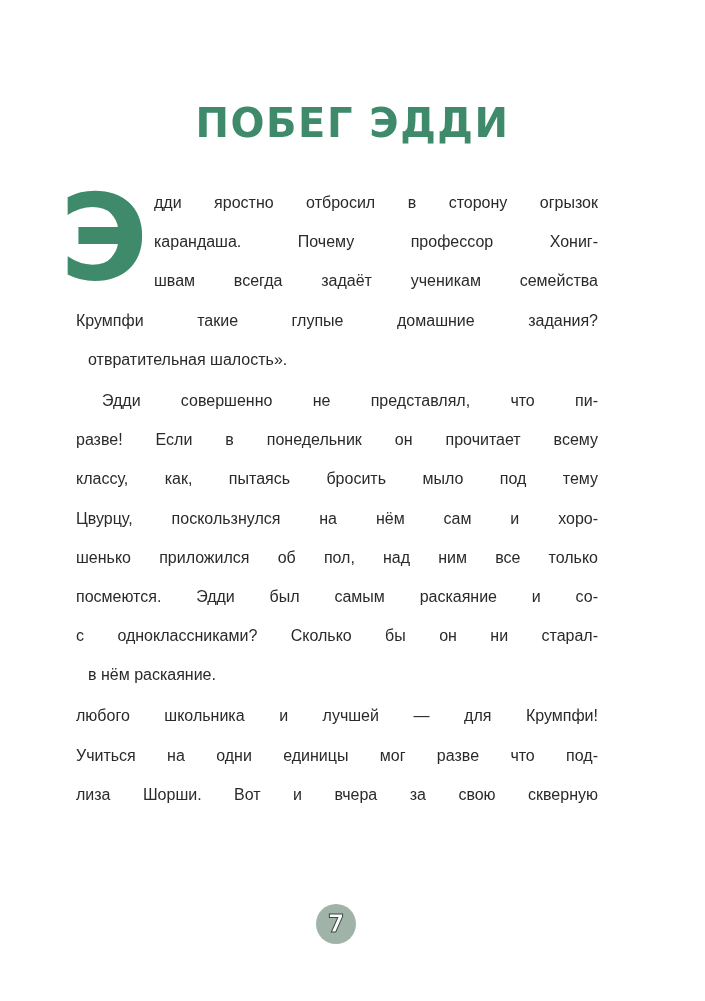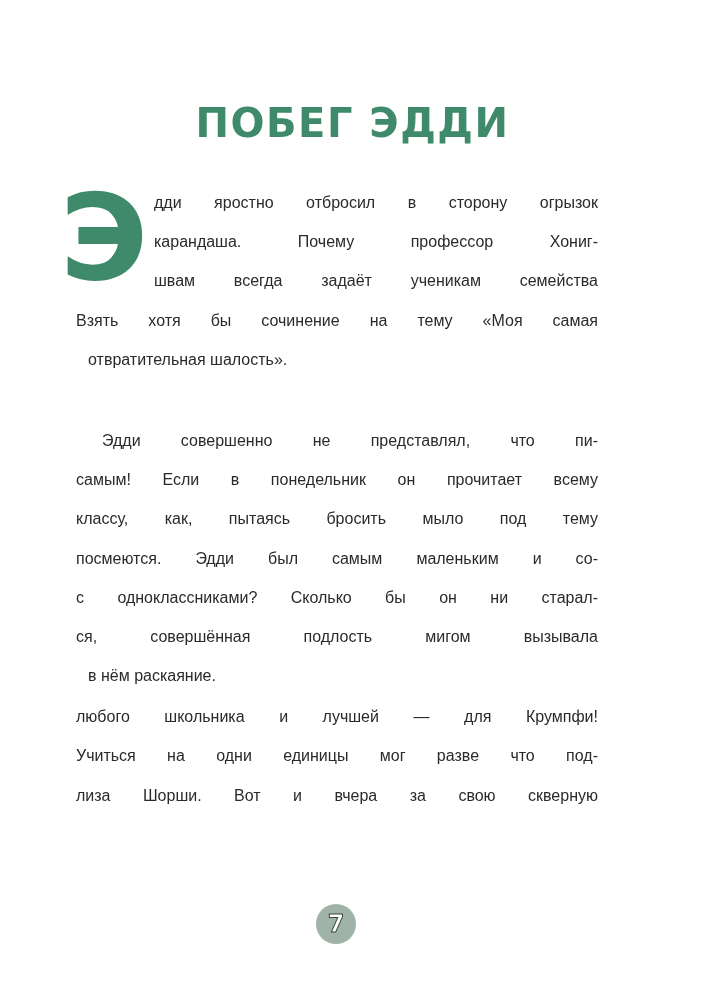--- a/index.html
+++ b/index.html
@@ -48,21 +48,20 @@
       white-space: nowrap;
       text-align: justify;
       text-align-last: justify;
     }
     .line.last {
       text-align-last: left;
       margin-left: 12px;
     }
     .line.indent {
       padding-left: 26px;
-      margin-top: 40px;
     }
     .line.dc {
       padding-left: 78px;
     }
     .para-gap {
       height: 2px;
     }
     .dropcap {
       position: absolute;
       left: 60px;
@@ -97,31 +96,32 @@
 
   <h1 class="title">ПОБЕГ ЭДДИ</h1>
 
   <div class="dropcap">Э</div>
 
   <div class="text">
     <div>
       <span class="line dc">дди яростно отбросил в сторону огрызок</span>
       <span class="line dc">карандаша. Почему профессор Хониг-</span>
       <span class="line dc">швам всегда задаёт ученикам семейства</span>
-      <span class="line">Взять хотя бы сочинение на тему «Моя самая</span>
+      <span class="line">Крумпфи такие глупые домашние задания?</span>
       <span class="line last">отвратительная шалость».</span>
     </div>
     <div class="para-gap"></div>
     <div>
       <span class="line indent">Эдди совершенно не представлял, что пи-</span>
-      <span class="line">самым! Если в понедельник он прочитает всему</span>
+      <span class="line">разве! Если в понедельник он прочитает всему</span>
       <span class="line">классу, как, пытаясь бросить мыло под тему</span>
-      <span class="line">посмеются. Эдди был самым маленьким и со-</span>
+      <span class="line">Цвурцу, поскользнулся на нём сам и хоро-</span>
+      <span class="line">шенько приложился об пол, над ним все только</span>
+      <span class="line">посмеются. Эдди был самым раскаяние и со-</span>
       <span class="line">с одноклассниками? Сколько бы он ни старал-</span>
-      <span class="line">ся, совершённая подлость мигом вызывала</span>
       <span class="line last">в нём раскаяние.</span>
     </div>
     <div class="para-gap"></div>
     <div>
       <span class="line">любого школьника и лучшей — для Крумпфи!</span>
       <span class="line">Учиться на одни единицы мог разве что под-</span>
       <span class="line">лиза Шорши. Вот и вчера за свою скверную</span>
     </div>
   </div>
 

